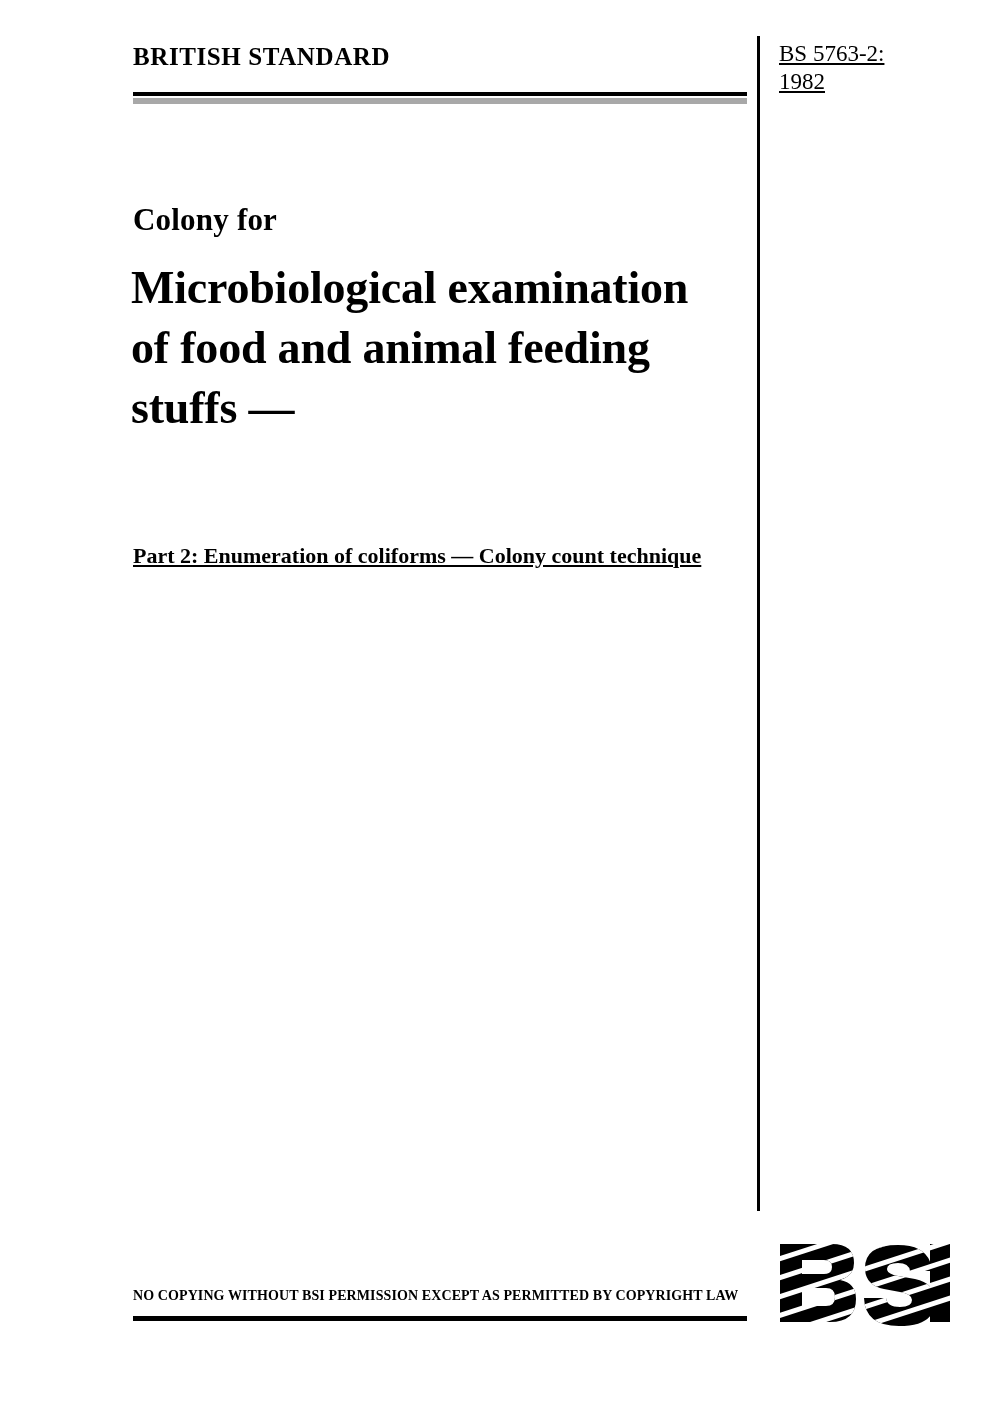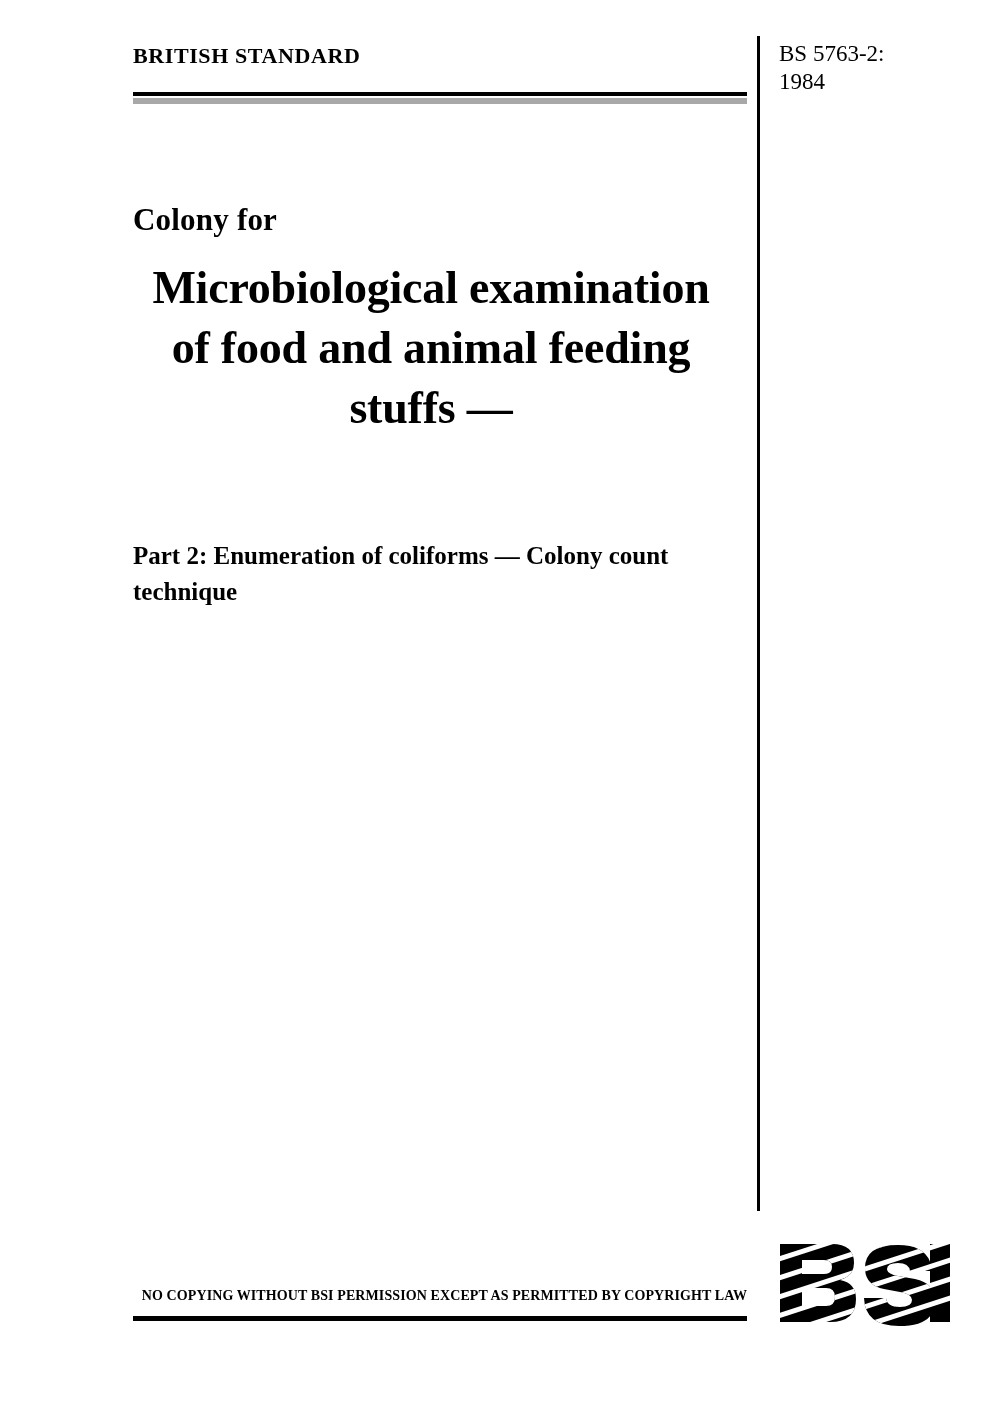--- a/index.html
+++ b/index.html
@@ -29,21 +29,21 @@
     background: #000000;
   }
 
   
   .std-label {
     position: absolute;
     left: 133px;
     top: 43px;
     font-family: "Liberation Serif", serif;
     font-weight: bold;
-    font-size: 22px;
+    font-size: 25px;
     letter-spacing: 0.6px;
     color: #000;
   }
   .rule-thick {
     position: absolute;
     left: 133px;
     top: 92px;
     width: 614px;
     height: 4px;
     background: #000000;
@@ -60,21 +60,21 @@
   .doc-ref {
     position: absolute;
     left: 779px;
     top: 40px;
     width: 200px;
     font-family: "Liberation Serif", serif;
     font-size: 23px;
     line-height: 28px;
     color: #000;
   }
-  .doc-ref div { white-space: nowrap; }
+  .doc-ref div { white-space: nowrap; text-decoration: underline; }
 
   
   .methods-for {
     position: absolute;
     left: 133px;
     top: 202px;
     font-family: "Liberation Serif", serif;
     font-weight: bold;
     font-size: 31px;
     letter-spacing: 0.2px;
@@ -82,40 +82,40 @@
   .main-title {
     position: absolute;
     left: 131px;
     top: 258px;
     width: 600px;
     font-family: "Liberation Serif", serif;
     font-weight: bold;
     font-size: 46px;
     line-height: 60px;
     letter-spacing: -0.2px;
-    text-align: center;
   }
   .subtitle {
     position: absolute;
     left: 133px;
     top: 538px;
     width: 600px;
     font-family: "Liberation Serif", serif;
     font-weight: bold;
-    font-size: 25px;
+    font-size: 22px;
     line-height: 36px;
+    text-decoration: underline;
   }
 
   
   .footer-note {
     position: absolute;
     left: 133px;
     top: 1288px;
     width: 614px;
-    text-align: right;
+    text-align: left;
     font-family: "Liberation Serif", serif;
     font-weight: bold;
     font-size: 14px;
     letter-spacing: 0.1px;
   }
   .footer-rule {
     position: absolute;
     left: 133px;
     top: 1316px;
     width: 614px;
@@ -138,21 +138,21 @@
 
 <div class="page">
 
   <div class="std-label">BRITISH STANDARD</div>
 
   <div class="rule-thick"></div>
   <div class="rule-grey"></div>
 
   <div class="doc-ref">
     <div>BS 5763-2:</div>
-    <div>1984</div>
+    <div>1982</div>
   </div>
 
   <div class="vrule"></div>
 
   <div class="methods-for">Colony for</div>
 
   <div class="main-title">Microbiological examination of food and animal feeding stuffs —</div>
 
   <div class="subtitle">Part 2: Enumeration of coliforms — Colony count technique</div>
 

